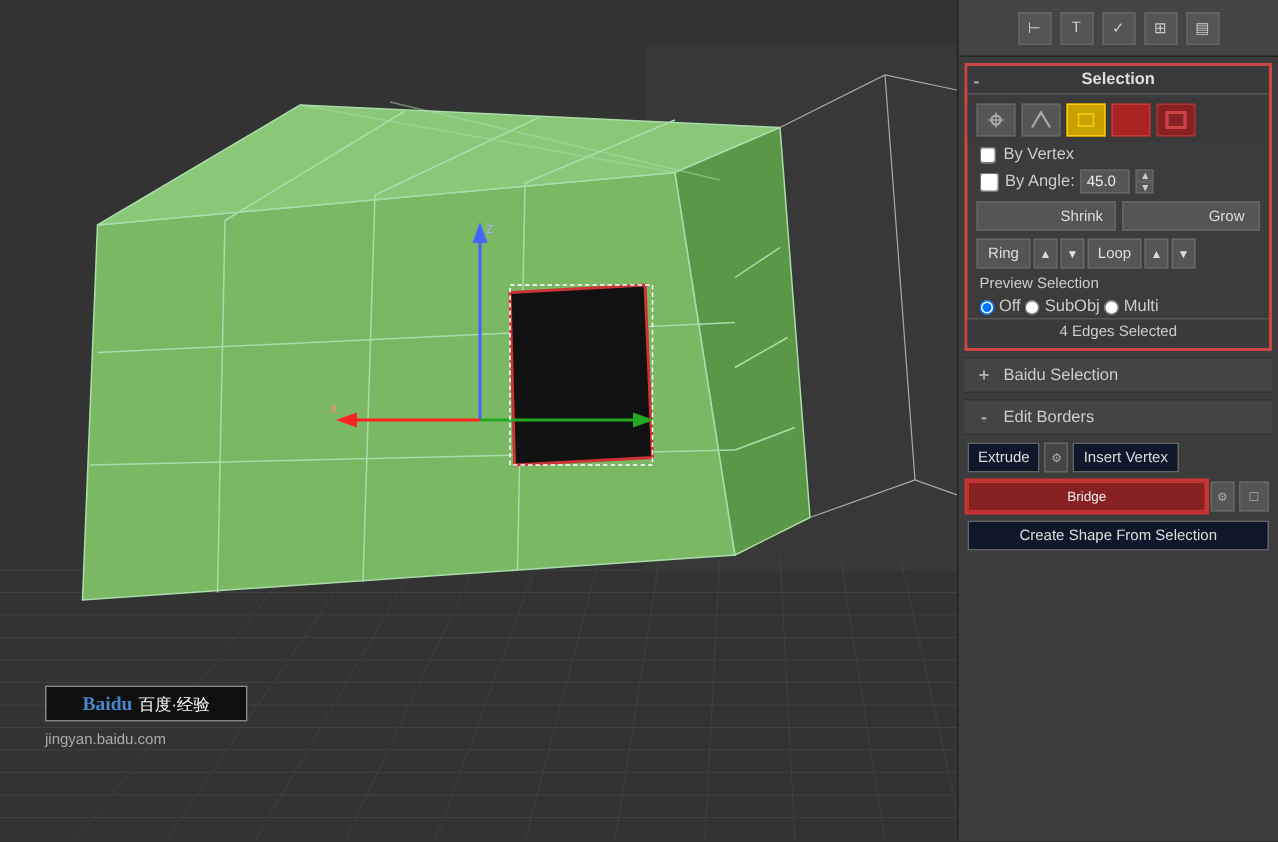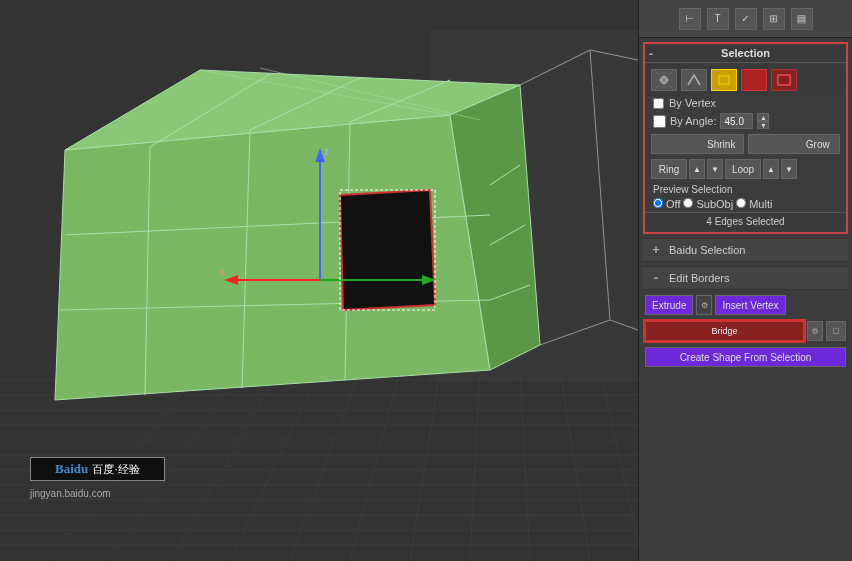--- a/index.html
+++ b/index.html
@@ -229,21 +229,21 @@
 
     
     .preview-label {
       color: #ccc;
       padding: 3px 8px 1px 8px;
       font-size: 10px;
     }
 
     .radio-row {
       display: flex;
-      align-items: flex-start;
+      align-items: flex-end;
       padding: 2px 8px;
       gap: 3px;
       color: #ccc;
     }
 
     .radio-row input[type="radio"] {
       width: 10px;
       height: 10px;
       cursor: pointer;
     }
@@ -287,21 +287,21 @@
     
     .edit-borders-row {
       display: flex;
       padding: 3px 6px;
       gap: 3px;
       align-items: center;
     }
 
     .eb-btn {
       height: 20px;
-      background: #6d28d9;
+      background: #0f172a;
       border: 1px solid #666;
       color: #ddd;
       font-size: 10px;
       cursor: pointer;
       display: flex;
       align-items: center;
       justify-content: center;
       padding: 0 6px;
     }
 

